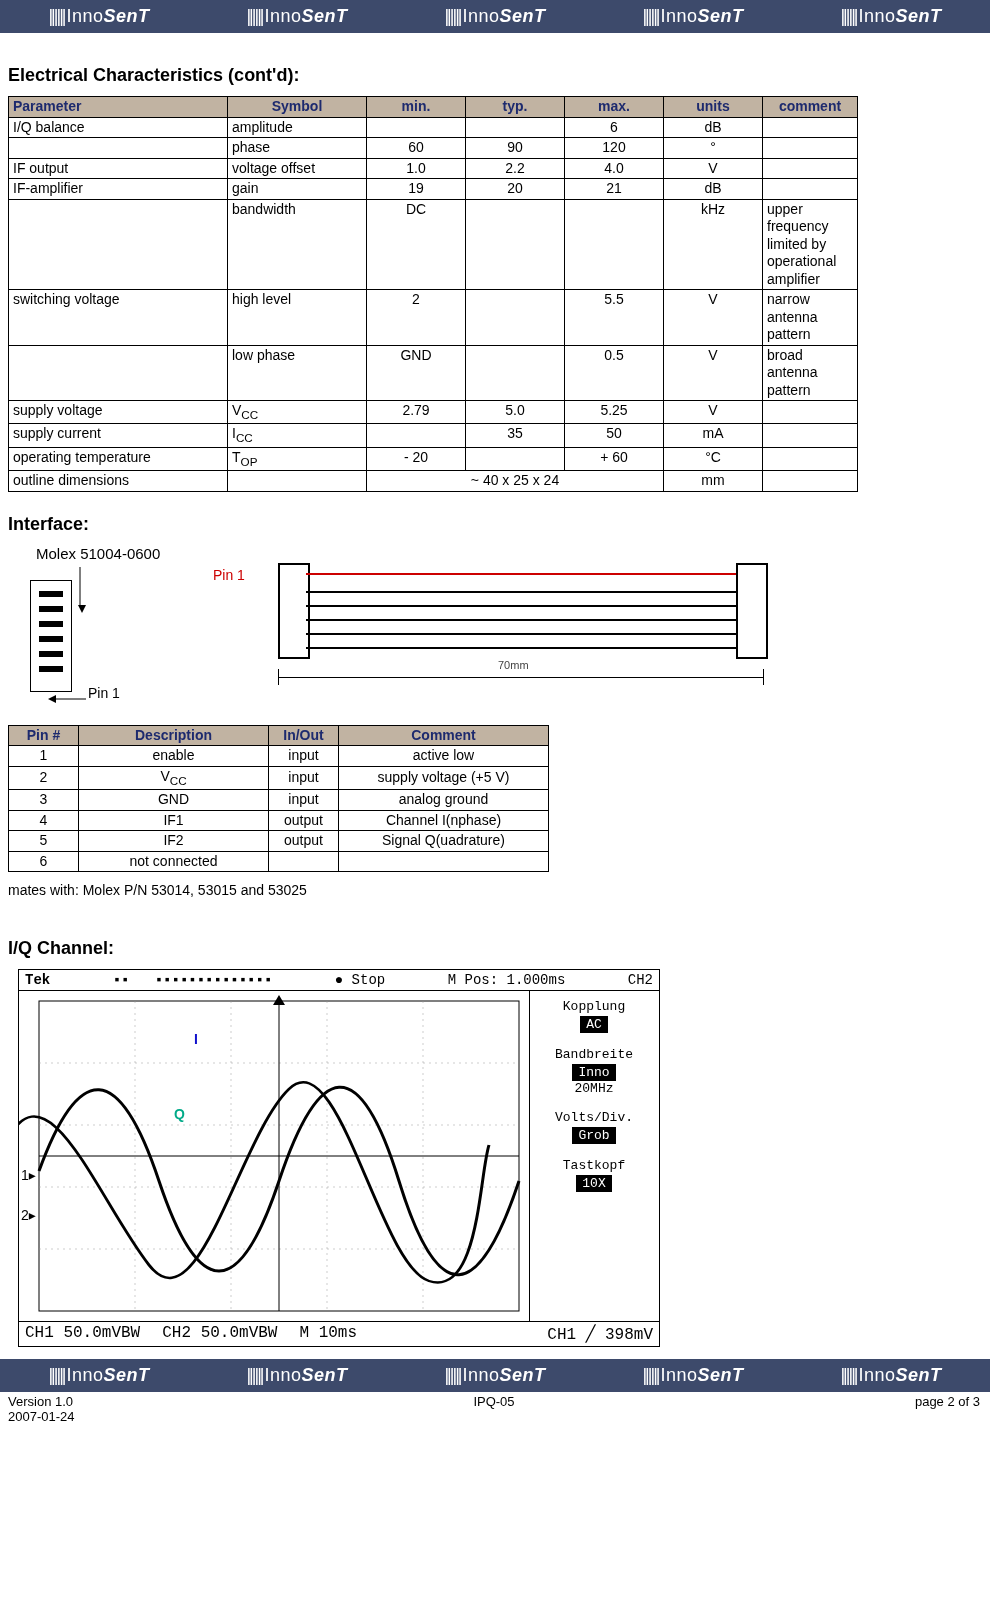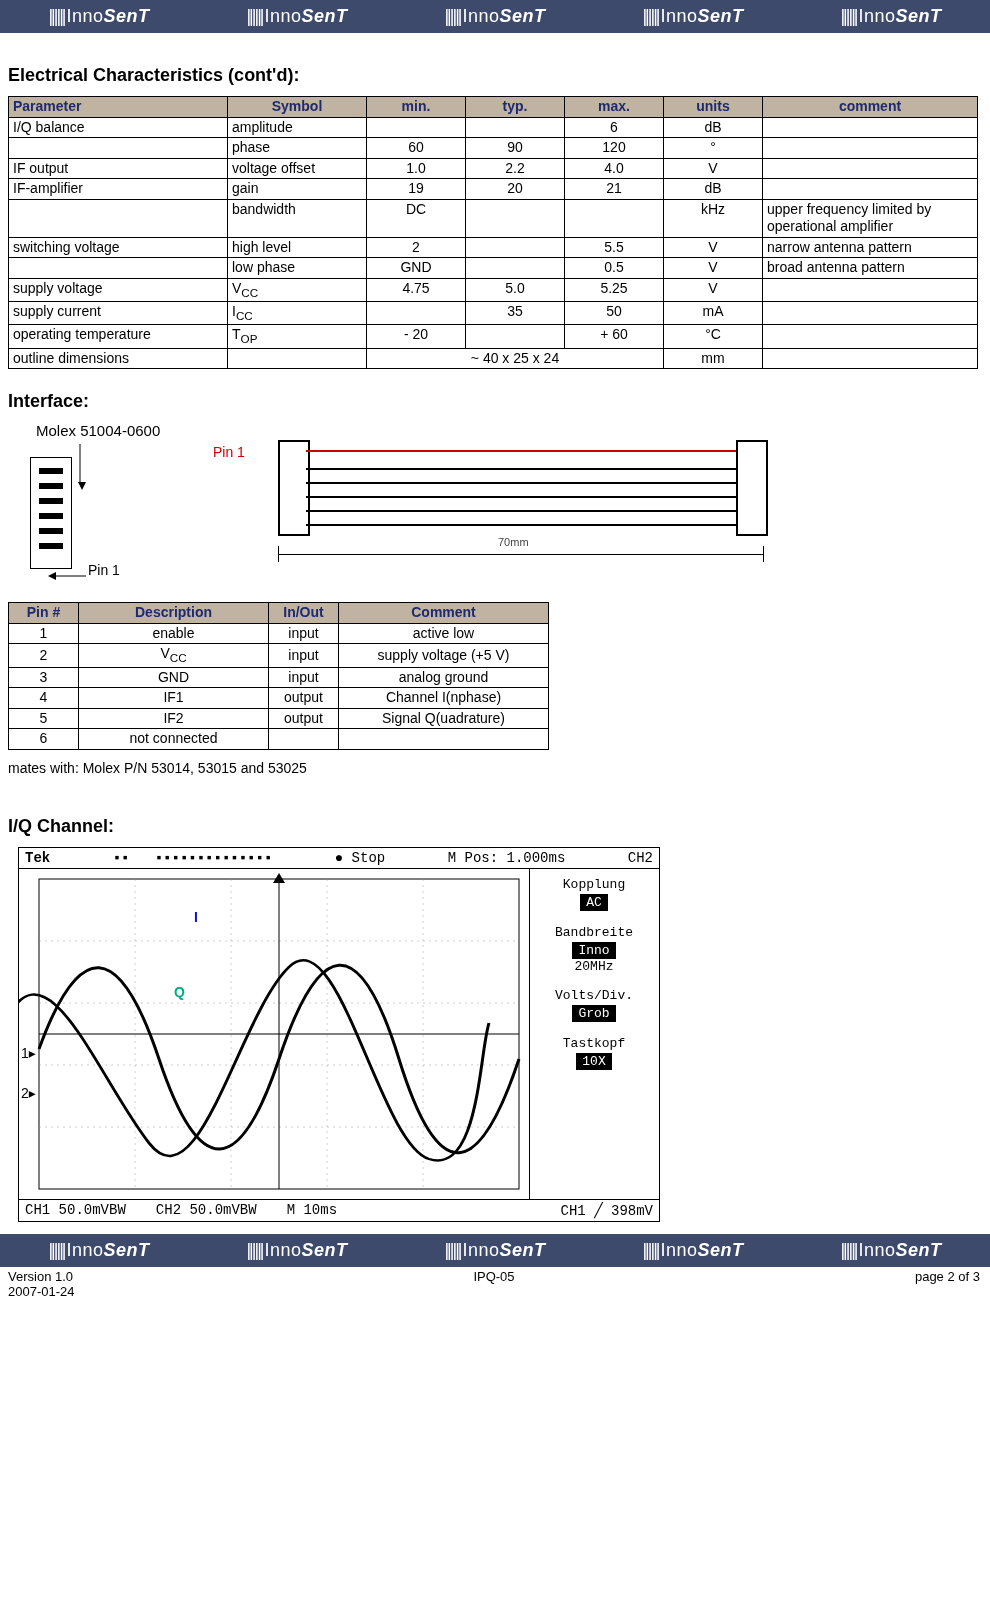--- a/index.html
+++ b/index.html
@@ -37,21 +37,21 @@
   .content {
     padding: 10px 10px 0 8px;
   }
   h2.section {
     font-size: 18px;
     font-weight: bold;
     margin: 22px 0 10px 0;
   }
   table.spec {
     border-collapse: collapse;
-    width: 970px;
+    width: 850px;
     font-size: 14px;
   }
   table.spec th, table.spec td {
     border: 1px solid #000;
     padding: 1px 4px;
     vertical-align: top;
     line-height: 1.25;
   }
   table.spec th {
     background: #c1b3a2;
@@ -135,21 +135,21 @@
   .scope-plot { position: relative; width: 510px; height: 330px; }
   .scope-side {
     width: 128px; border-left: 1px solid #000;
     font-size: 13px; text-align: center;
   }
   .scope-side .grp { margin: 8px 0 14px 0; }
   .scope-side .box {
     display: inline-block; background: #000; color: #fff; padding: 1px 6px; margin-top: 2px;
   }
   .scope-bot {
-    border-top: 1px solid #000; padding: 2px 6px; font-size: 14px; display: flex; gap: 30px;
+    border-top: 1px solid #000; padding: 2px 6px; font-size: 16px; display: flex; gap: 22px;
   }
   .scope svg { display: block; }
   .scope .chlabel { position: absolute; font-family: Arial; font-weight: bold; font-size: 14px; }
   .caption { margin: 6px 0 0 20px; font-size: 14px; }
 
   .footer {
     padding: 2px 10px 10px 8px;
     font-size: 13px;
   }
   .footer-row { display: flex; justify-content: space-between; }
@@ -241,21 +241,21 @@
           <td>low phase</td>
           <td class="center">GND</td>
           <td class="center"></td>
           <td class="center">0.5</td>
           <td class="center">V</td>
           <td>broad antenna pattern</td>
         </tr>
         <tr>
           <td>supply voltage</td>
           <td>V<sub>CC</sub></td>
-          <td class="center">4.75</td>
+          <td class="center">2.79</td>
           <td class="center">5.0</td>
           <td class="center">5.25</td>
           <td class="center">V</td>
           <td></td>
         </tr>
         <tr>
           <td>supply current</td>
           <td>I<sub>CC</sub></td>
           <td class="center"></td>
           <td class="center">35</td>

